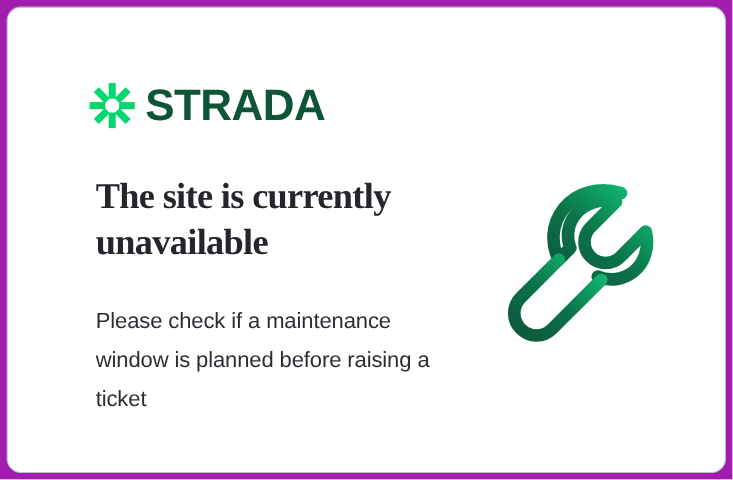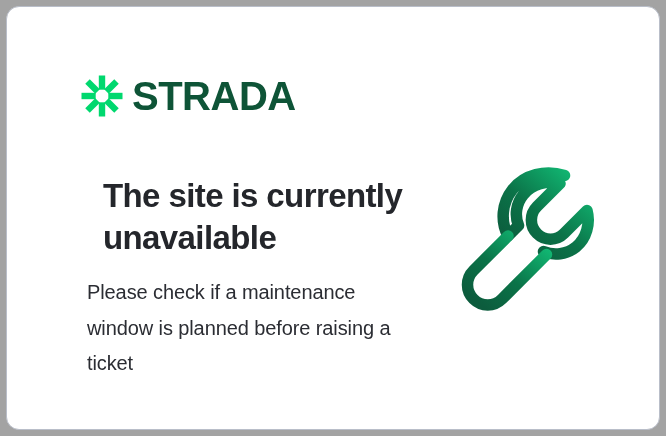--- a/index.html
+++ b/index.html
@@ -12,21 +12,21 @@
     height: 436px;
     overflow: hidden;
     font-family: "Liberation Sans", sans-serif;
     -webkit-font-smoothing: antialiased;
   }
 
   .page {
     position: relative;
     width: 666px;
     height: 436px;
-    background: #a3a3a3;
+    background: #a21caf;
     box-sizing: border-box;
   }
 
   
   .card {
     position: absolute;
     left: 6px;
     top: 6px;
     width: 654px;
     height: 424px;
@@ -62,22 +62,22 @@
     line-height: 1;
     white-space: nowrap;
   }
 
   
   .headline {
     position: absolute;
     left: 80px;
     top: 152px;
     width: 340px;
-    margin: 16px;
-    font-family: Liberation Sans, sans-serif;
+    margin: 0;
+    font-family: Liberation Serif, serif;
     font-size: 33px;
     font-weight: bold;
     line-height: 1.27;
     letter-spacing: -0.6px;
     color: #24262B;
   }
 
   
   .body-copy {
     position: absolute;

